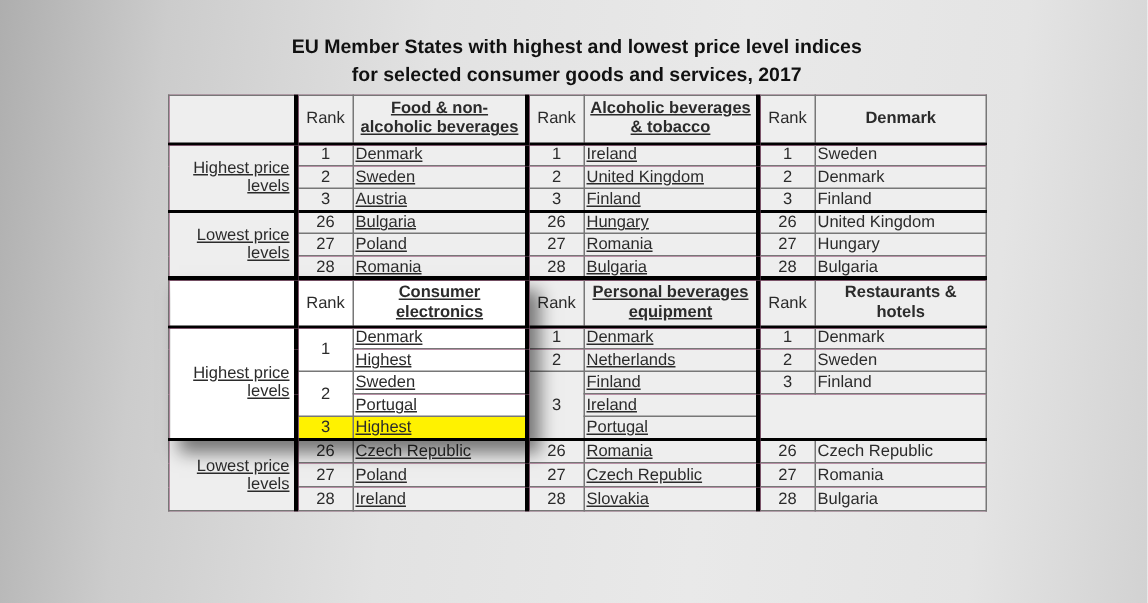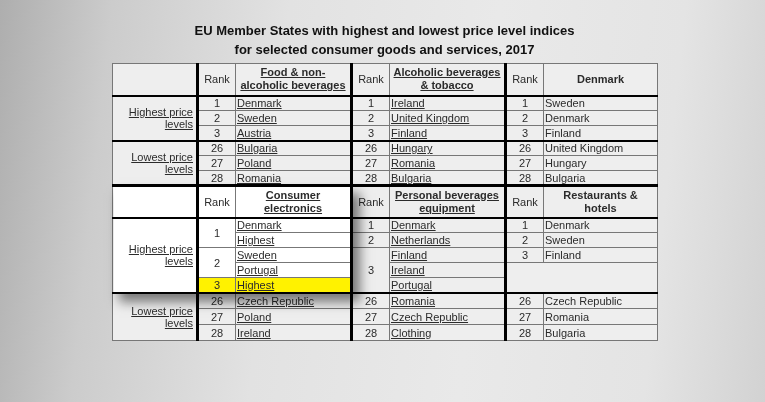--- a/index.html
+++ b/index.html
@@ -184,20 +184,20 @@
     <td class="country t">Poland</td>
     <td class="rank">27</td>
     <td class="country t">Czech Republic</td>
     <td class="rank">27</td>
     <td class="country">Romania</td>
   </tr>
   <tr class="h16">
     <td class="rank">28</td>
     <td class="country t">Ireland</td>
     <td class="rank">28</td>
-    <td class="country t">Clothing</td>
+    <td class="country t">Slovakia</td>
     <td class="rank">28</td>
     <td class="country">Bulgaria</td>
   </tr>
 </tbody>
   </table>
 
 <div class="overlay" style="left: 113.5px; top: 186.5px; width: 239px; height: 107px;"></div>
 
 </body></html>

